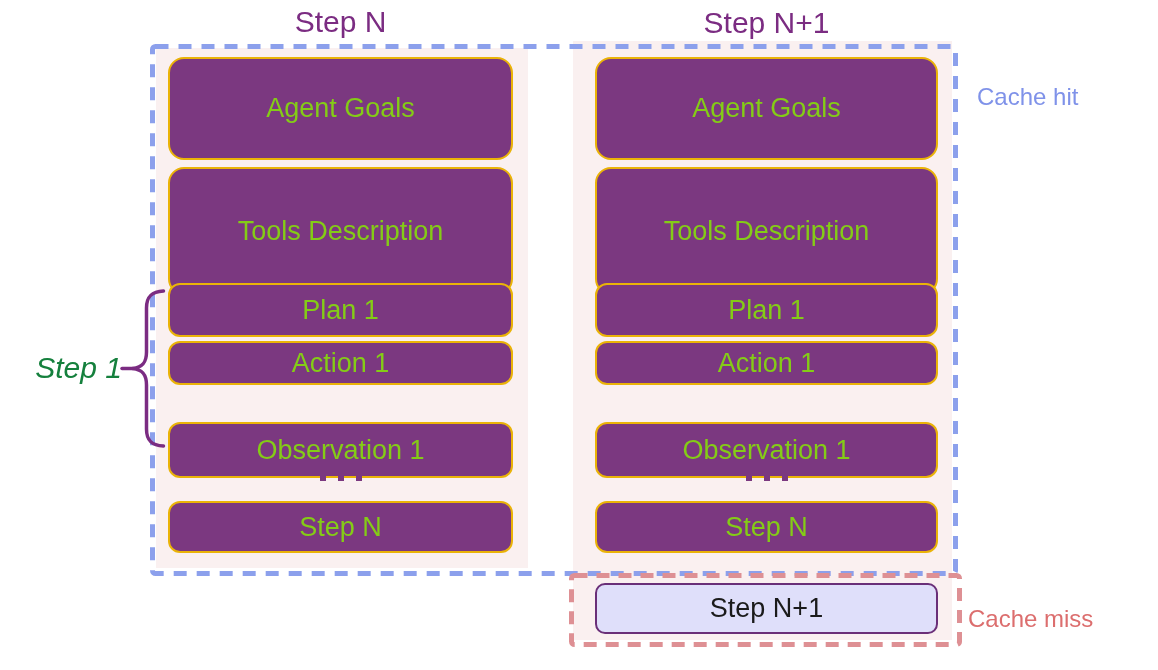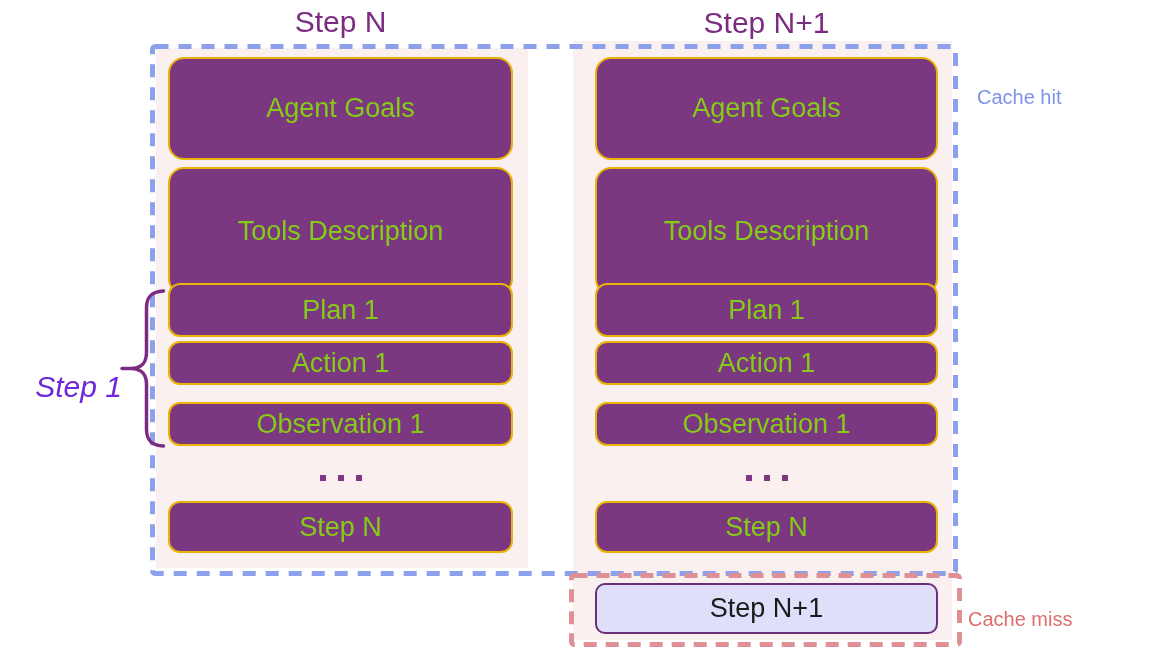--- a/index.html
+++ b/index.html
@@ -22,36 +22,36 @@
   
   .box{position:absolute;box-sizing:border-box;background:#7B3880;border:2px solid #eab308;
        border-radius:12px;color:#84cc16;font-size:27px;display:flex;align-items:center;
        justify-content:center;text-align:center;}
   .col-l{left:168px;width:345px;}
   .col-r{left:595px;width:343px;}
   .row-agent{top:57px;height:103px;border-radius:16px;}
   .row-tools{top:167px;height:128px;border-radius:16px;}
   .row-plan{top:283px;height:54px;}
   .row-action{top:341px;height:44px;}
-  .row-obs{top:402px;height:44px;}
+  .row-obs{top:422px;height:56px;}
   .row-stepn{top:501px;height:52px;}
   .row-stepn1{top:583px;height:51px;background:#DFDFFA;border:2px solid #6A2F78;
               border-radius:10px;color:#1B1B1B;}
 
   
   .dots{position:absolute;top:470px;height:16px;display:flex;align-items:center;
         justify-content:center;gap:12px;}
   .dots span{width:6px;height:6px;background:#7B3880;display:block;}
 
   
-  .side-label{position:absolute;font-size:20px;line-height:32px;}
+  .side-label{position:absolute;font-size:24px;line-height:32px;}
   .cache-hit{left:977px;top:81px;color:#7F92E9;}
   .cache-miss{left:968px;top:603px;color:#DC6E6E;text-align:center;}
-  .step1-label{position:absolute;left:8px;top:370px;width:114px;text-align:right;
-               color:#6d28d9;font-size:30px;line-height:34px;font-style:italic;}
+  .step1-label{position:absolute;left:8px;top:351px;width:114px;text-align:right;
+               color:#15803d;font-size:30px;line-height:34px;font-style:italic;}
 </style>
 </head>
 <body>
 
 <div class="stage">
 
   <div class="panel panel-left"></div>
   <div class="panel panel-right"></div>
 
   <svg class="overlay" viewBox="0 0 1158 670">

